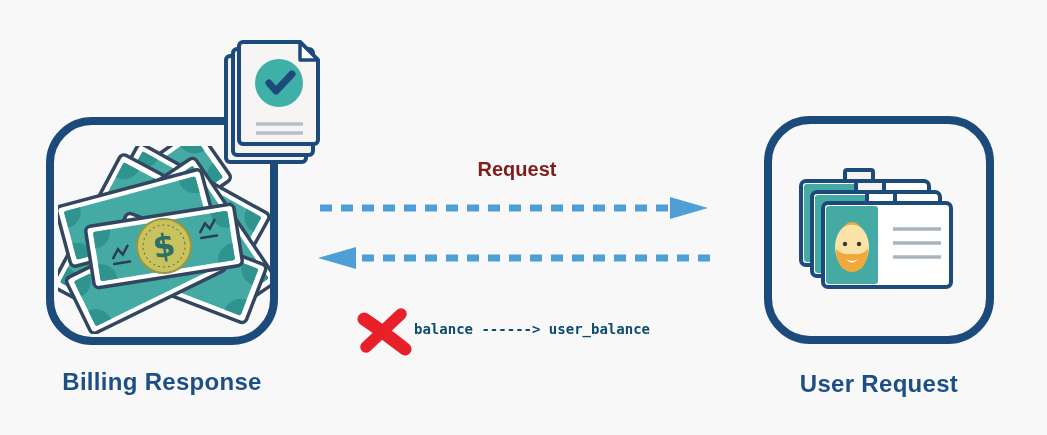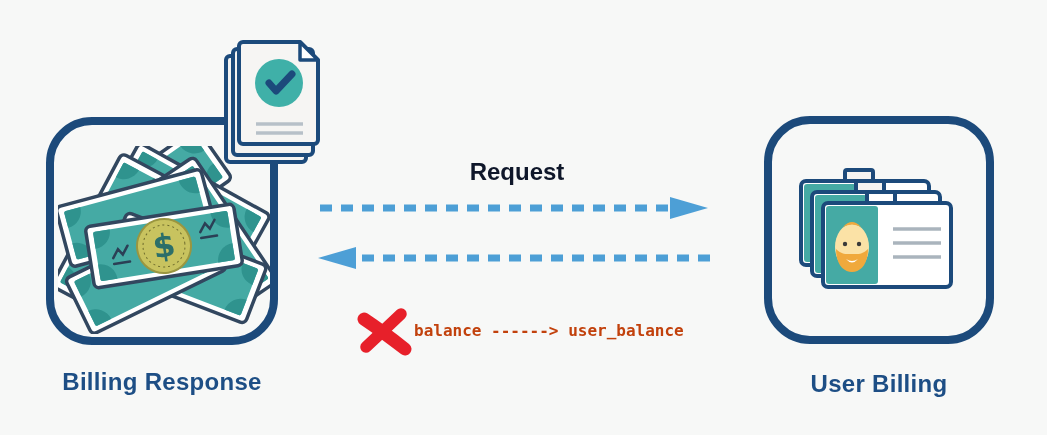--- a/index.html
+++ b/index.html
@@ -18,32 +18,32 @@
   .docs-icon{left:222px;top:38px;width:106px;height:128px;}
   .cards-icon{left:797px;top:163px;width:166px;height:130px;}
   .service-label{
     position:absolute;text-align:center;font-weight:bold;font-size:24px;
     color:#1d4e85;letter-spacing:.3px;
   }
   .label-billing{left:36px;top:368px;width:252px;}
   .label-user{left:754px;top:370px;width:250px;}
   .arrow-label{
     position:absolute;width:200px;text-align:center;font-weight:bold;
-    font-size:24px;color:#0f172a;
+    font-size:20px;color:#7f1d1d;
   }
   .label-request{left:417px;top:158px;}
   .label-response{left:417px;top:280px;}
   .arrow-svg{position:absolute;height:24px;}
   .arrow-request{left:318px;top:196px;width:392px;}
   .arrow-response{left:316px;top:246px;width:400px;}
   .x-icon{left:354px;top:306px;width:60px;height:50px;}
   .code-annotation{
     position:absolute;left:414px;top:321px;white-space:pre;
     font-family:"DejaVu Sans Mono","Liberation Mono",monospace;
-    font-weight:bold;font-size:16px;color:#c2410c;
+    font-weight:bold;font-size:14px;color:#0c4a6e;
   }
 </style>
 </head>
 <body>
 
 <div class="canvas">
 
   <div class="service-box box-billing"></div>
 
   <svg class="svg-abs money-icon" viewBox="0 0 212 188" aria-hidden="true">
@@ -141,15 +141,15 @@
         <path d="M-16,2 C-16,18 -8,25 0,25 C8,25 16,18 16,2 C10,8 5,7 0,7 C-5,7 -10,8 -16,2 Z" fill="#f0a93c"></path>
         <path d="M-6,12 Q0,19 6,12 Q0,16 -6,12 Z" fill="#ffffff"></path>
       </g>
 
       <line x1="96" y1="66" x2="144" y2="66" stroke="#aab4bd" stroke-width="3.5"></line>
       <line x1="96" y1="80" x2="144" y2="80" stroke="#aab4bd" stroke-width="3.5"></line>
       <line x1="96" y1="94" x2="144" y2="94" stroke="#aab4bd" stroke-width="3.5"></line>
     </g>
   </svg>
 
-  <div class="service-label label-user">User Billing</div>
+  <div class="service-label label-user">User Request</div>
 
 </div>
 
 </body></html>

